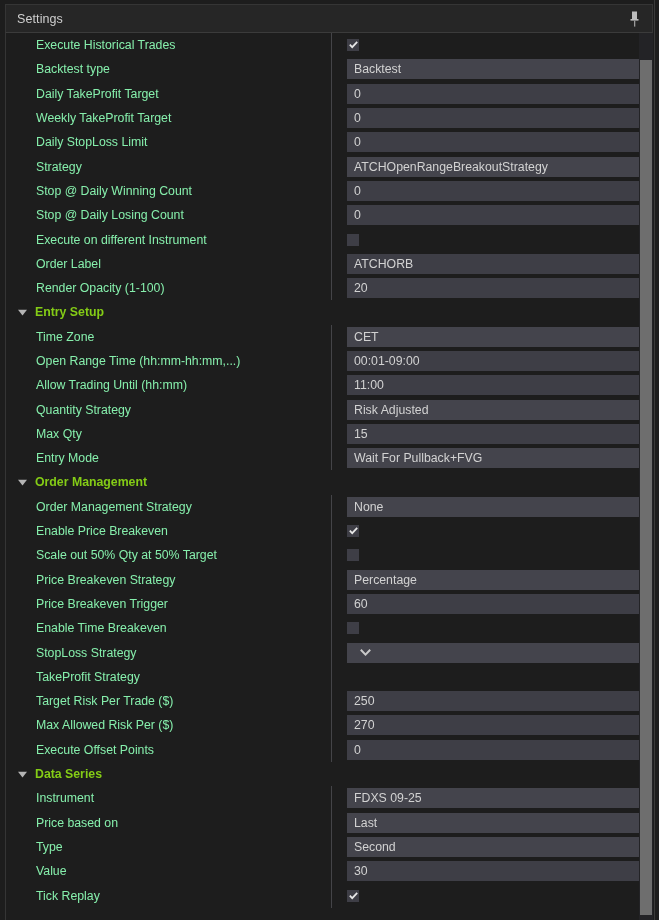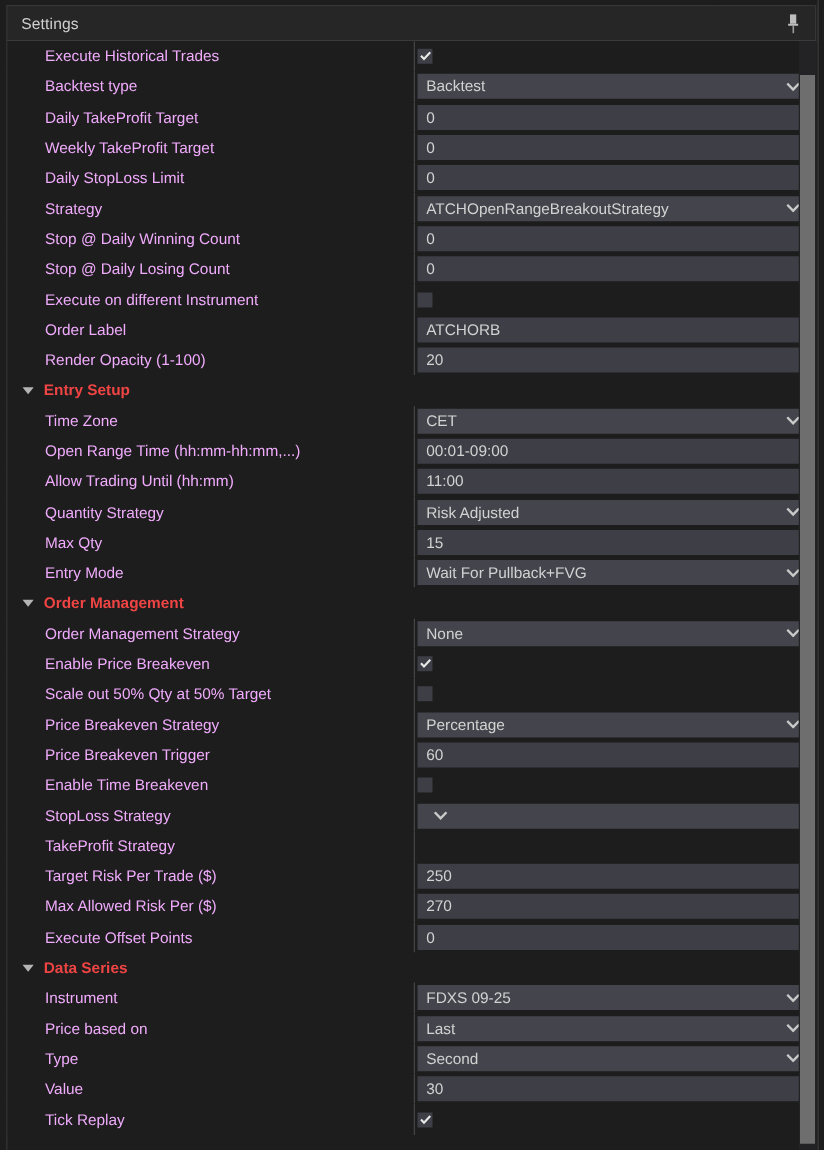--- a/index.html
+++ b/index.html
@@ -96,21 +96,21 @@
   .row {
     position: relative;
     height: 24.3px;
     display: flex;
     align-items: center;
     background: #1d1d1d;
   }
   .row-label {
     width: 325px;
     flex: 0 0 325px;
-    color: #f0abfc;
+    color: #86efac;
     font-size: 12.3px;
     padding-left: 30px;
     box-sizing: border-box;
     white-space: nowrap;
     overflow: hidden;
     text-overflow: ellipsis;
   }
   
   .row-label::after {
     content: "";
@@ -119,21 +119,21 @@
     top: 0;
     width: 1px;
     height: 24.3px;
     background: #444448;
   }
   .row-value {
     flex: 1 1 auto;
     height: 24.3px;
     display: flex;
     align-items: center;
-    padding-left: 3px;
+    padding-left: 16px;
     box-sizing: border-box;
   }
 
   
   .field {
     height: 20px;
     width: 312px;
     background: #3e3e46;
     color: #d2d2d2;
     font-size: 12.3px;
@@ -180,21 +180,21 @@
   .section-tri {
     width: 11px;
     height: 11px;
     margin-right: 7px;
     display: flex;
     align-items: center;
     justify-content: center;
   }
   .section-tri svg { display: block; }
   .section-title {
-    color: #ef4444;
+    color: #84cc16;
     font-size: 12.3px;
     font-weight: bold;
     white-space: nowrap;
   }
 
   
   .scrollbar-track {
     position: absolute;
     left: 639px;
     top: 33px;

